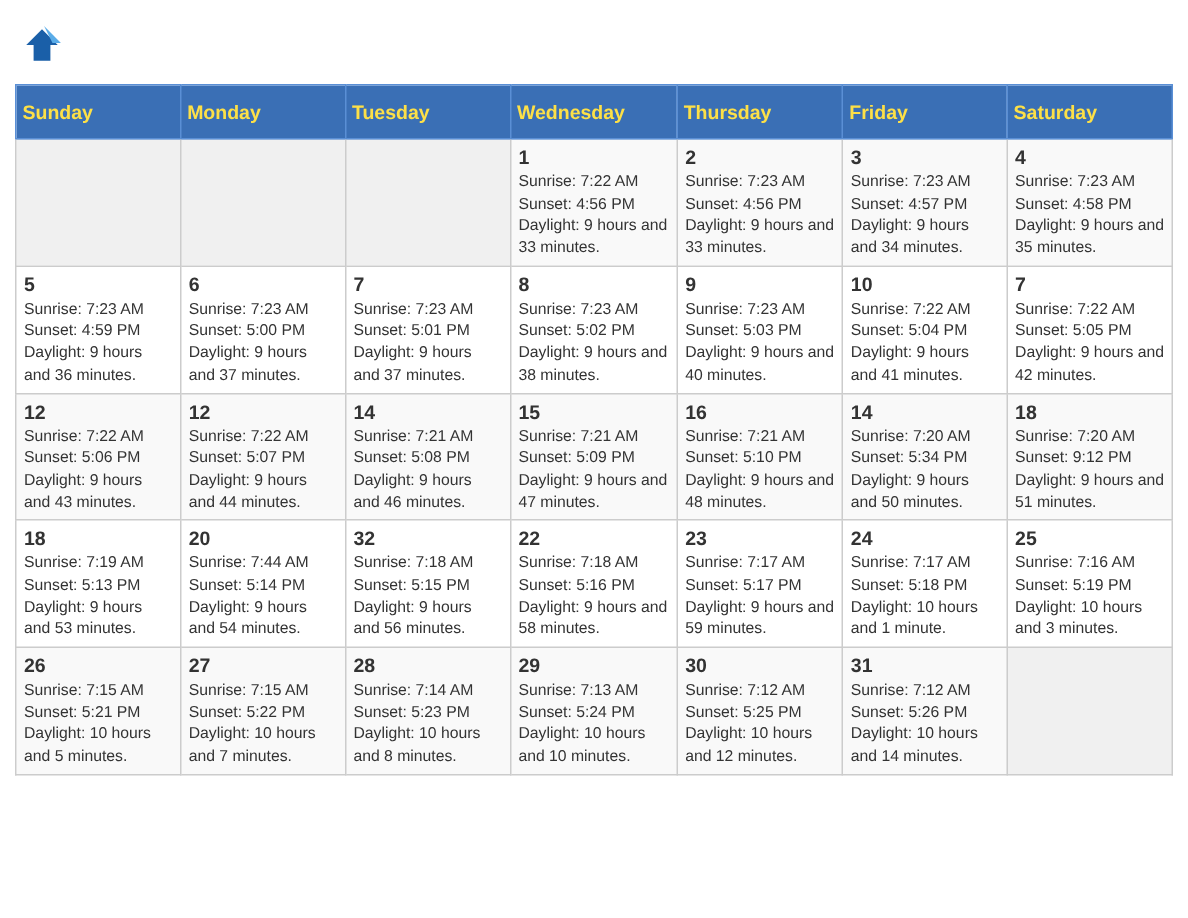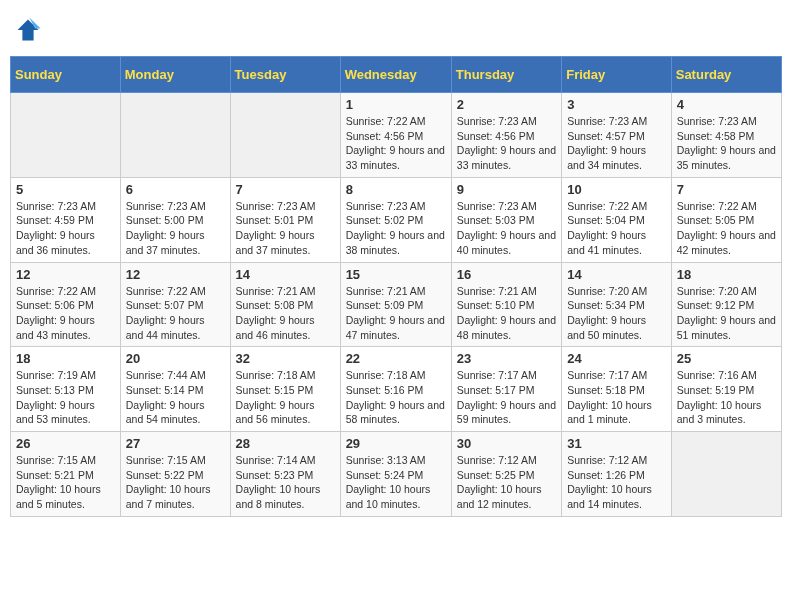--- a/index.html
+++ b/index.html
@@ -305,32 +305,32 @@
 Daylight: 10 hours and 7 minutes.</div>
         </td>
         <td>
           <span class="day-number">28</span>
           <div class="day-info">Sunrise: 7:14 AM
 Sunset: 5:23 PM
 Daylight: 10 hours and 8 minutes.</div>
         </td>
         <td>
           <span class="day-number">29</span>
-          <div class="day-info">Sunrise: 3:13 AM
+          <div class="day-info">Sunrise: 7:13 AM
 Sunset: 5:24 PM
 Daylight: 10 hours and 10 minutes.</div>
         </td>
         <td>
           <span class="day-number">30</span>
           <div class="day-info">Sunrise: 7:12 AM
 Sunset: 5:25 PM
 Daylight: 10 hours and 12 minutes.</div>
         </td>
         <td>
           <span class="day-number">31</span>
           <div class="day-info">Sunrise: 7:12 AM
-Sunset: 1:26 PM
+Sunset: 5:26 PM
 Daylight: 10 hours and 14 minutes.</div>
         </td>
         <td class="empty-cell"></td>
       </tr>
     </tbody>
 </table>
 
 </body></html>

